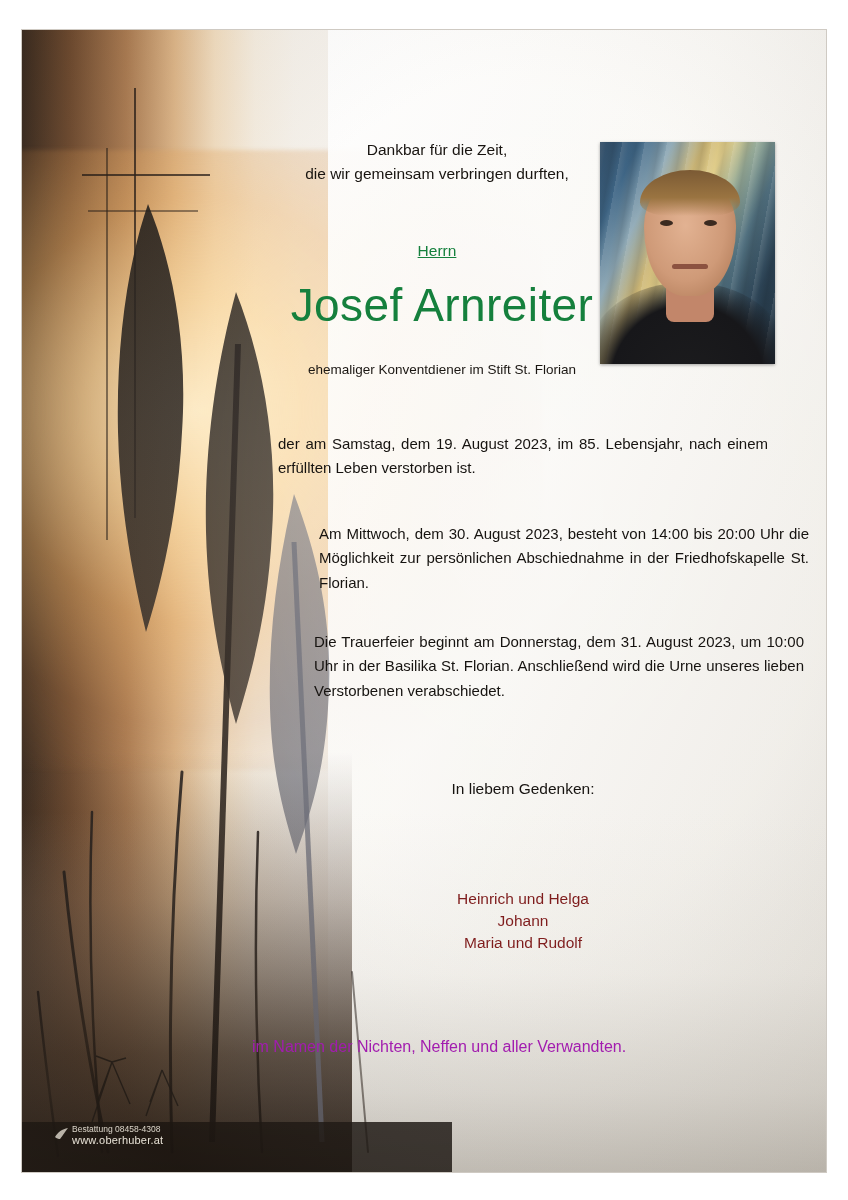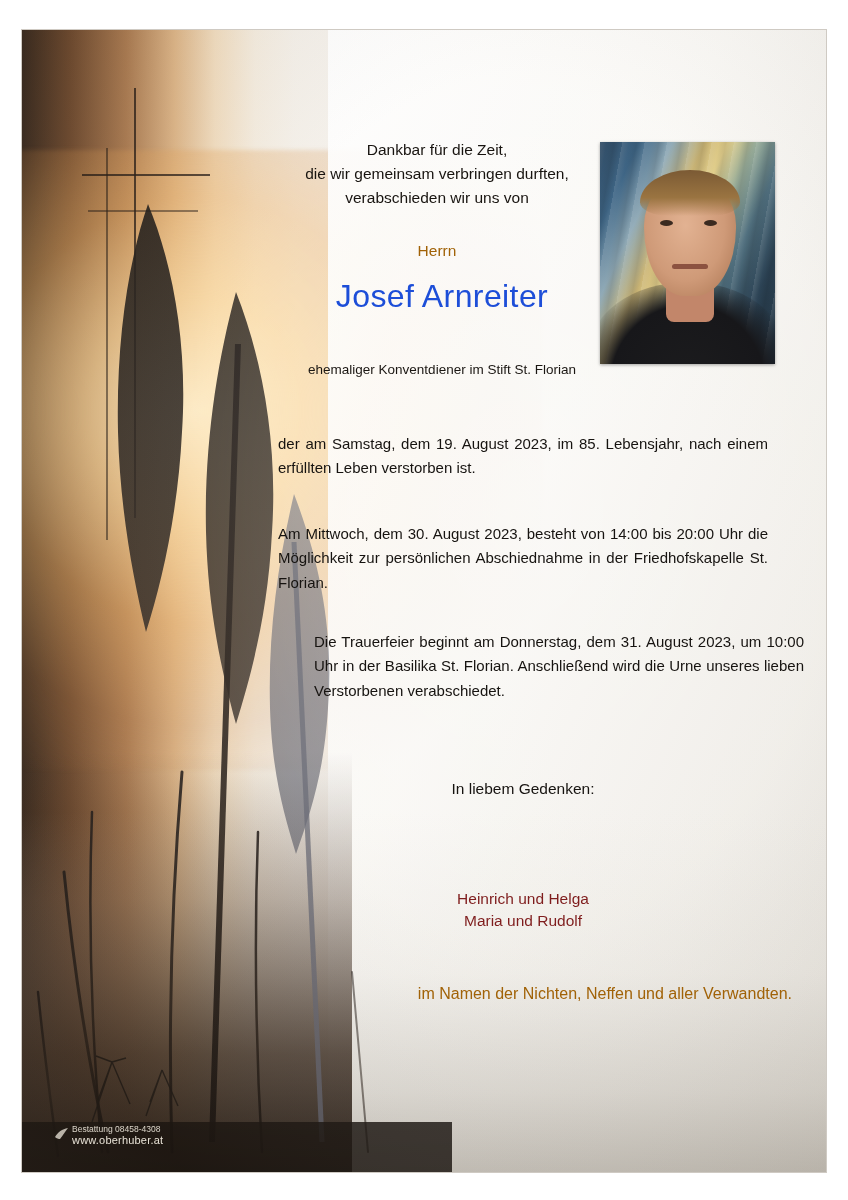--- a/index.html
+++ b/index.html
@@ -182,31 +182,32 @@
     line-height: 1.55;
     color: #181410;
   }
   .herrn {
     position: absolute;
     left: 250px;
     top: 212px;
     width: 330px;
     text-align: center;
     font-size: 15.5px;
-    color: #a16207;
+    color: #15803d;
+    text-decoration: underline;
   }
   .name {
     position: absolute;
     left: 210px;
     top: 248px;
     width: 420px;
     text-align: center;
-    font-size: 32px;
+    font-size: 46px;
     letter-spacing: 0.4px;
-    color: #1d4ed8;
+    color: #15803d;
   }
   .subtitle {
     position: absolute;
     left: 210px;
     top: 304px;
     width: 420px;
     text-align: center;
     font-size: 13.5px;
     color: #1a1612;
     margin-top: 28px;
@@ -216,21 +217,21 @@
     position: absolute;
     width: 490px;
     left: 256px;
     font-size: 15px;
     line-height: 1.62;
     text-align: justify;
     text-justify: inter-word;
     color: #161310;
   }
   .p1 { top: 402px; }
-  .p2 { top: 492px; }
+  .p2 { top: 492px; margin-left: 41px; }
   .p3 { top: 600px; margin-left: 36px; }
 
   .gedenken {
     position: absolute;
     left: 256px;
     top: 750px;
     width: 490px;
     text-align: center;
     font-size: 15.5px;
     color: #161310;
@@ -247,25 +248,25 @@
     color: #7f1d1d;
   }
   .survivors .rel {
     font-size: 12.5px;
     line-height: 1.4;
   }
 
   .closing {
     position: absolute;
     left: 230px;
-    top: 955px;
+    top: 1008px;
     width: 540px;
-    text-align: right;
+    text-align: left;
     font-size: 16px;
-    color: #a16207;
+    color: #a21caf;
   }
 
   
   .portrait {
     position: absolute;
     left: 578px;
     top: 112px;
     width: 175px;
     height: 222px;
     overflow: hidden;
@@ -453,39 +454,39 @@
       <div class="eye-l"></div>
       <div class="eye-r"></div>
       <div class="mouth"></div>
     </div>
 
     <div class="content">
 
       <div class="intro">
         <div>Dankbar für die Zeit,</div>
         <div>die wir gemeinsam verbringen durften,</div>
-        <div>verabschieden wir uns von</div>
       </div>
 
       <div class="herrn">Herrn</div>
 
       <div class="name">Josef Arnreiter</div>
 
       <div class="subtitle">ehemaliger Konventdiener im Stift St. Florian</div>
 
       <div class="para p1">der am Samstag, dem 19. August 2023, im 85. Lebensjahr, nach einem erfüllten Leben verstorben ist.</div>
 
       <div class="para p2">Am Mittwoch, dem 30. August 2023, besteht von 14:00 bis 20:00 Uhr die Möglichkeit zur persönlichen Abschiednahme in der Friedhofskapelle St. Florian.</div>
 
       <div class="para p3">Die Trauerfeier beginnt am Donnerstag, dem 31. August 2023, um 10:00 Uhr in der Basilika St. Florian. Anschließend wird die Urne unseres lieben Verstorbenen verabschiedet.</div>
 
       <div class="gedenken">In liebem Gedenken:</div>
 
       <div class="survivors">
         <div>Heinrich und Helga</div>
+        <div>Johann</div>
         <div>Maria und Rudolf</div>
       </div>
 
       <div class="closing">im Namen der Nichten, Neffen und aller Verwandten.</div>
     </div>
 
     <div class="footer-logo">
       <svg class="logo-mark" viewBox="0 0 16 16" xmlns="http://www.w3.org/2000/svg">
         <path d="M1 11 C4 6, 8 3, 14 2 C11 6, 9 9, 6 13 C4.5 13, 2.5 12.5, 1 11 Z" fill="#e8e2d6" opacity="0.85"></path>
       </svg>

